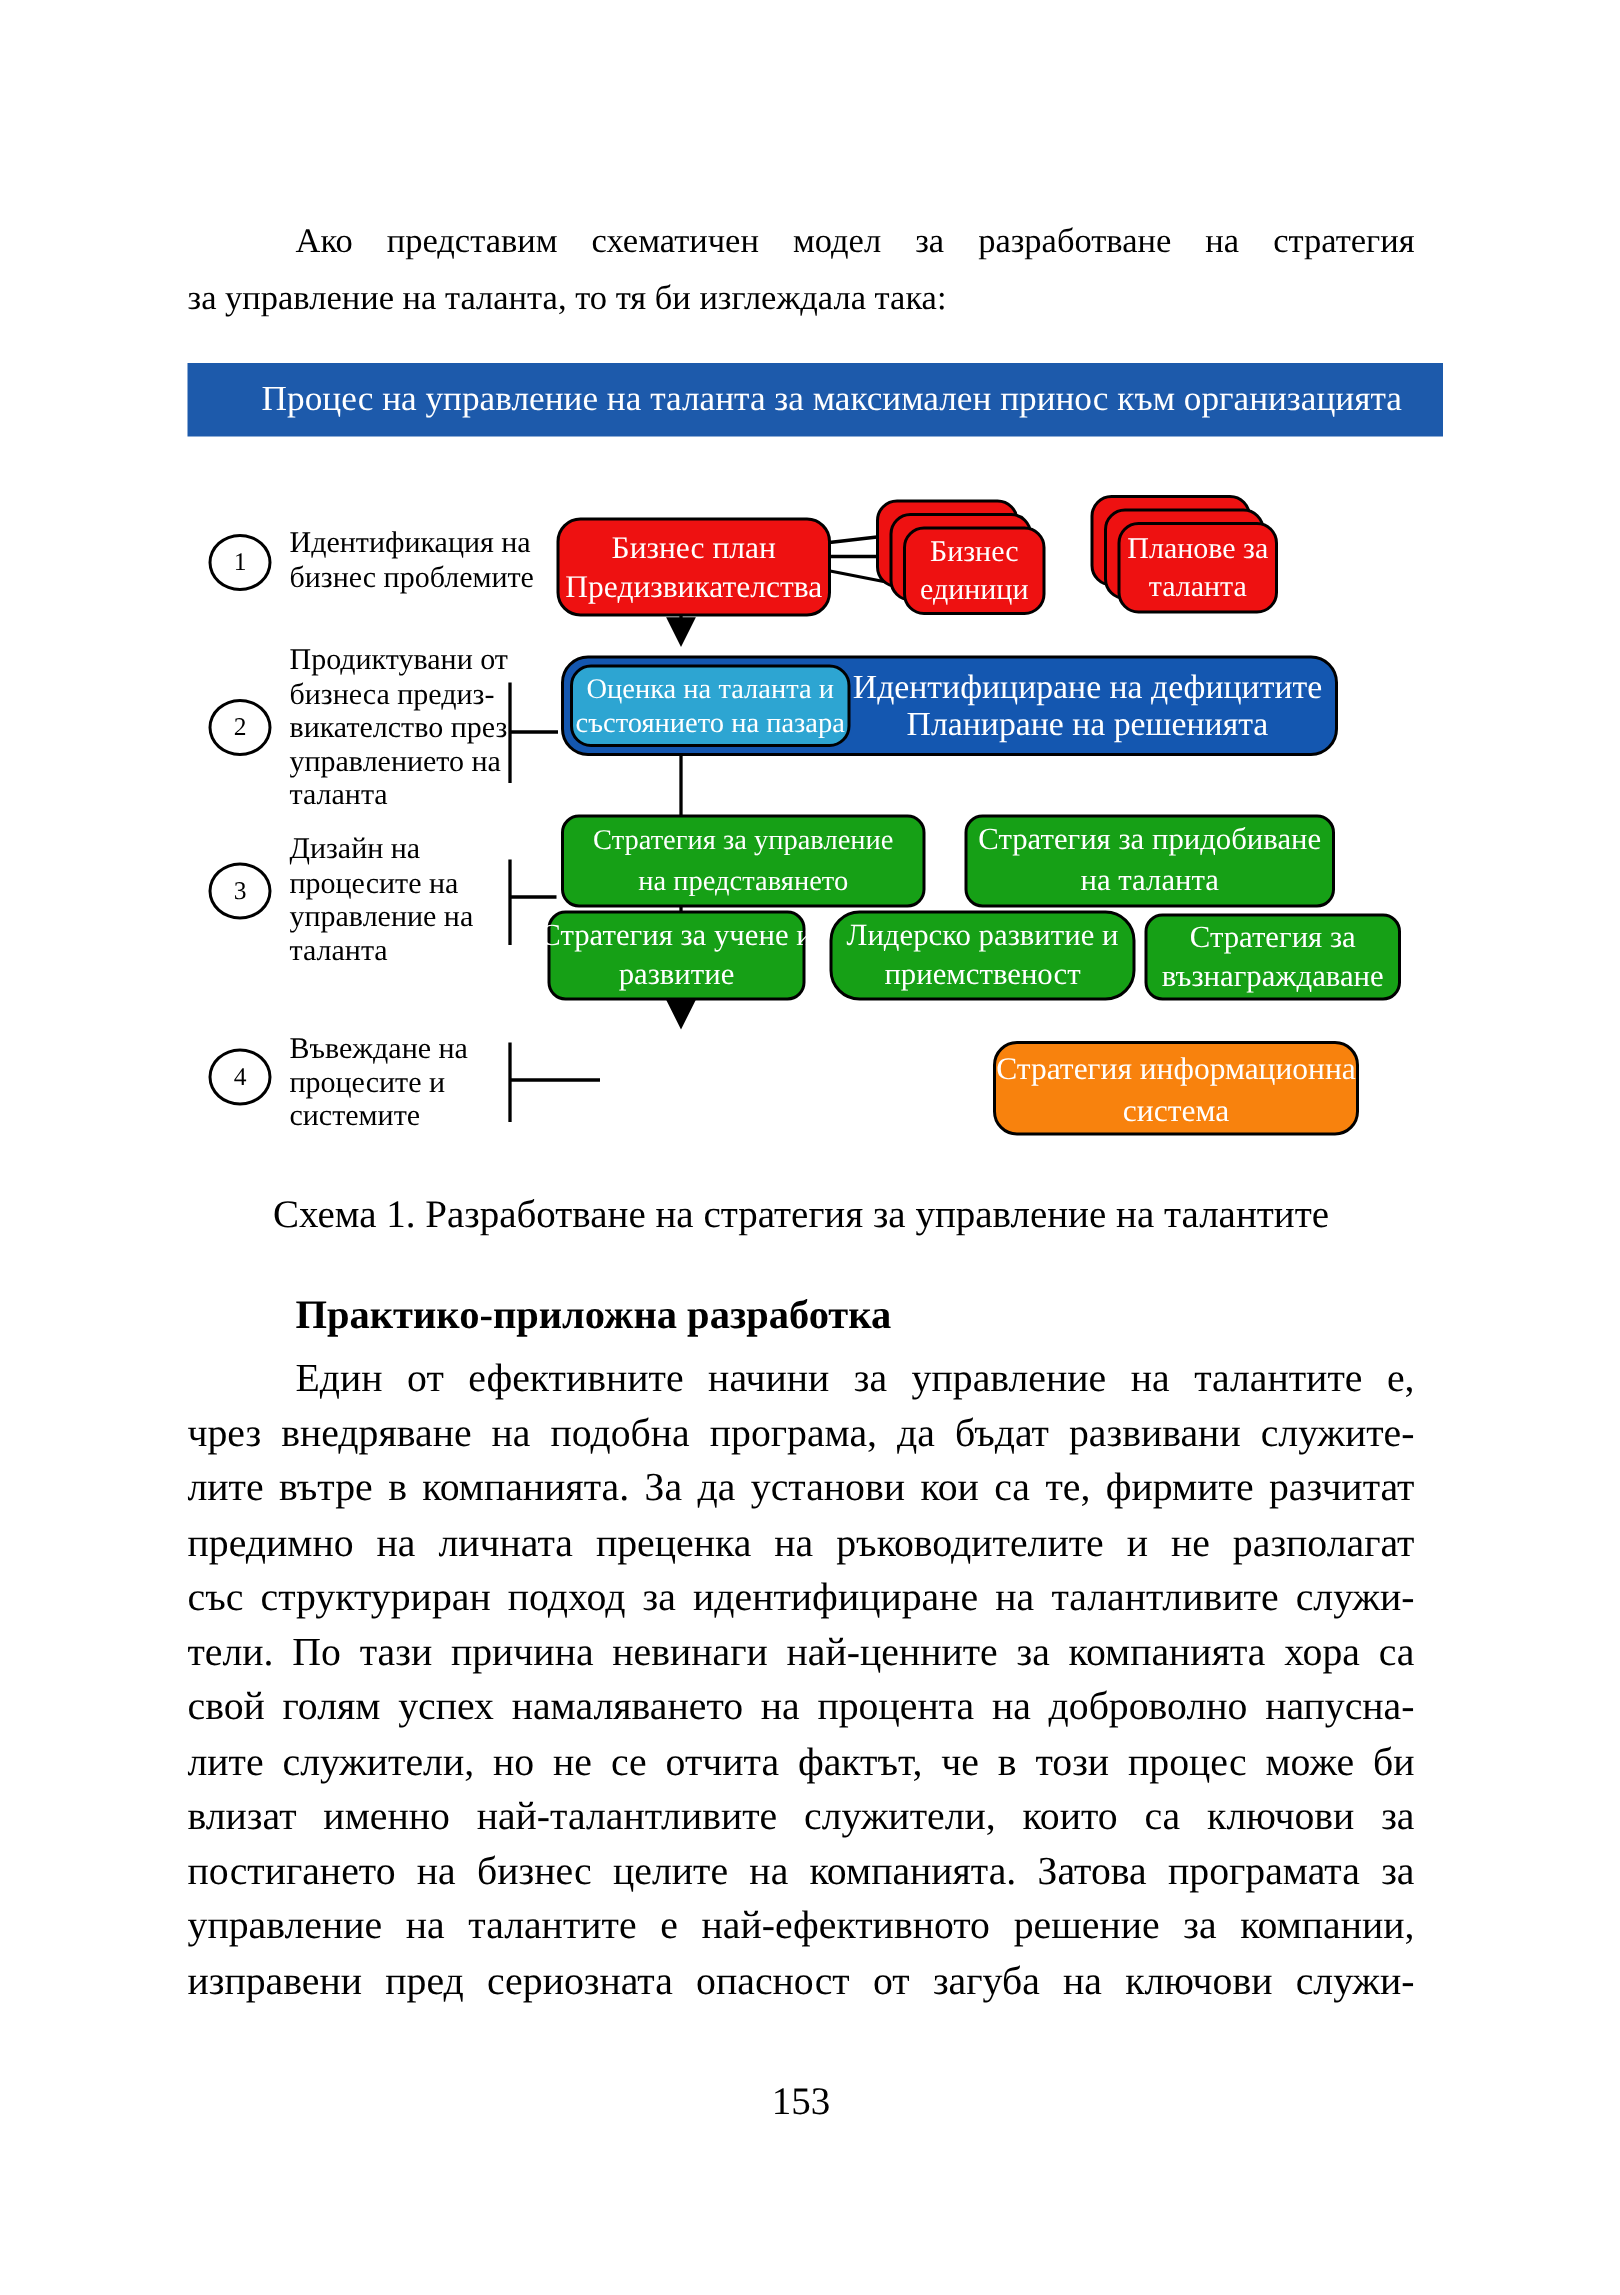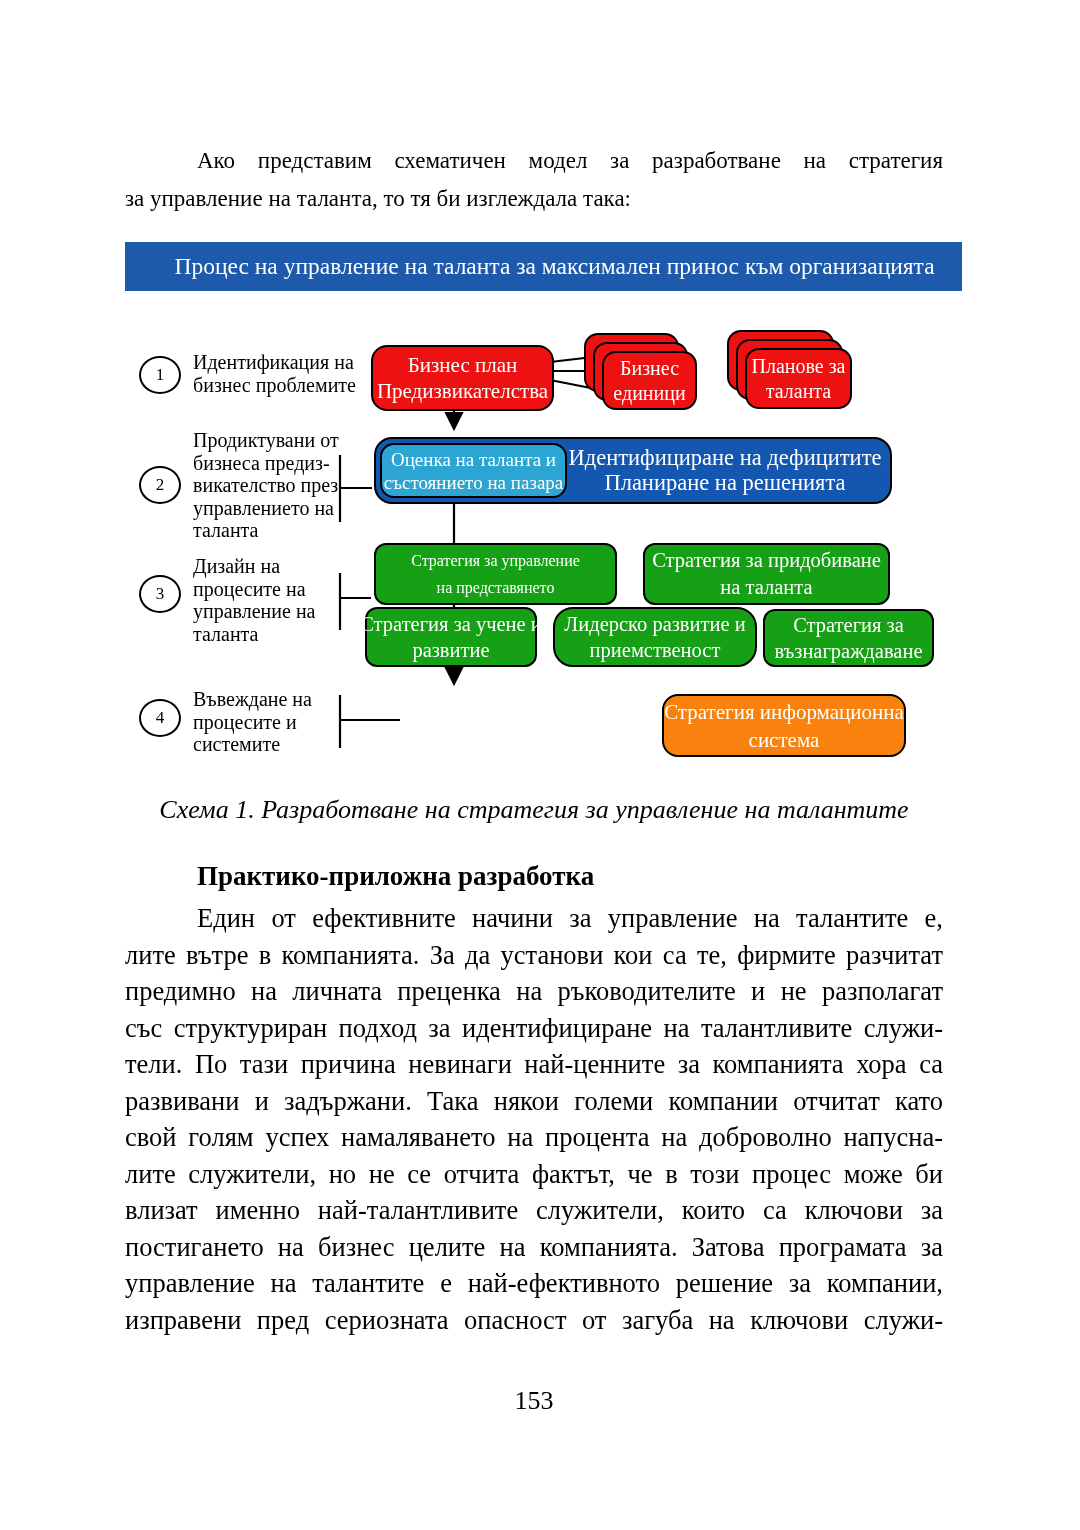--- a/index.html
+++ b/index.html
@@ -23,21 +23,21 @@
   
   .dbox{border:2px solid #000;color:#fff;display:flex;flex-direction:column;
         align-items:center;justify-content:center;text-align:center;z-index:2;}
   .dbox div{white-space:nowrap;}
   .red{background:var(--box-red);}
   .blue{background:var(--box-blue);}
   .cyan{background:var(--box-cyan);}
   .green{background:var(--box-green);}
   .orange{background:var(--box-orange);}
   .stackback{border:2px solid #000;position:absolute;z-index:2;}
-  .caption{left:125px;top:795px;width:818px;text-align:center;font-style:italic;font-size:26px;}
+  .caption{left:125px;top:795px;width:818px;text-align:center;font-size:26px;}
   .heading{left:125px;top:861px;width:818px;font-weight:bold;font-size:27px;text-indent:72px;}
   .pagenum{left:125px;top:1386px;width:818px;text-align:center;font-size:26px;}
   svg.connectors{position:absolute;left:0;top:0;z-index:1;}
 </style>
 </head>
 <body>
 
 <div id="page">
 
   <div class="abs" style="left:125px;top:142px;">
@@ -123,21 +123,21 @@
   <div class="abs dbox blue" style="left:374px;top:437px;width:514px;height:63px;border-radius:18px;"></div>
   <div class="abs dbox cyan" style="left:380px;top:443px;width:183px;height:51px;border-radius:14px;font-size:19px;line-height:23px;z-index:3;">
     <div>Оценка на таланта и</div>
     <div>състоянието на пазара</div>
   </div>
   <div class="abs" style="left:566px;top:445px;width:318px;text-align:center;color:#fff;font-size:22.5px;line-height:25px;z-index:3;">
     <div>Идентифициране на дефицитите</div>
     <div>Планиране на решенията</div>
   </div>
 
-  <div class="abs dbox green" style="left:374px;top:543px;width:239px;height:58px;border-radius:12px;font-size:16px;line-height:27px;">
+  <div class="abs dbox green" style="left:374px;top:543px;width:239px;height:58px;border-radius:12px;font-size:19px;line-height:27px;">
     <div>Стратегия за управление</div>
     <div>на представянето</div>
   </div>
   <div class="abs dbox green" style="left:643px;top:543px;width:243px;height:58px;border-radius:12px;font-size:20.5px;line-height:27px;">
     <div>Стратегия за придобиване</div>
     <div>на таланта</div>
   </div>
   <div class="abs dbox green" style="left:353px;top:607px;width:168px;height:56px;border-radius:12px;font-size:20.5px;line-height:26px;margin-left:12px;">
     <div>Стратегия за учене и</div>
     <div>развитие</div>
@@ -155,25 +155,25 @@
     <div>Стратегия информационна</div>
     <div>система</div>
   </div>
 
   <div class="abs caption">Схема 1. Разработване на стратегия за управление на талантите</div>
 
   <div class="abs heading">Практико-приложна разработка</div>
 
   <div class="abs" style="left:125px;top:900px;">
     <div class="bodyline indent">Един от ефективните начини за управление на талантите е,</div>
+    <div class="bodyline">чрез внедряване на подобна програма, да бъдат развивани служите-</div>
     <div class="bodyline">лите вътре в компанията. За да установи кои са те, фирмите разчитат</div>
     <div class="bodyline">предимно на личната преценка на ръководителите и не разполагат</div>
     <div class="bodyline">със структуриран подход за идентифициране на талантливите служи-</div>
     <div class="bodyline">тели. По тази причина невинаги най-ценните за компанията хора са</div>
-    <div class="bodyline">развивани и задържани. Така някои големи компании отчитат като</div>
     <div class="bodyline">свой голям успех намаляването на процента на доброволно напусна-</div>
     <div class="bodyline">лите служители, но не се отчита фактът, че в този процес може би</div>
     <div class="bodyline">влизат именно най-талантливите служители, които са ключови за</div>
     <div class="bodyline">постигането на бизнес целите на компанията. Затова програмата за</div>
     <div class="bodyline">управление на талантите е най-ефективното решение  за компании,</div>
     <div class="bodyline">изправени пред сериозната опасност от загуба на ключови служи-</div>
   </div>
 
   <div class="abs pagenum">153</div>
 

